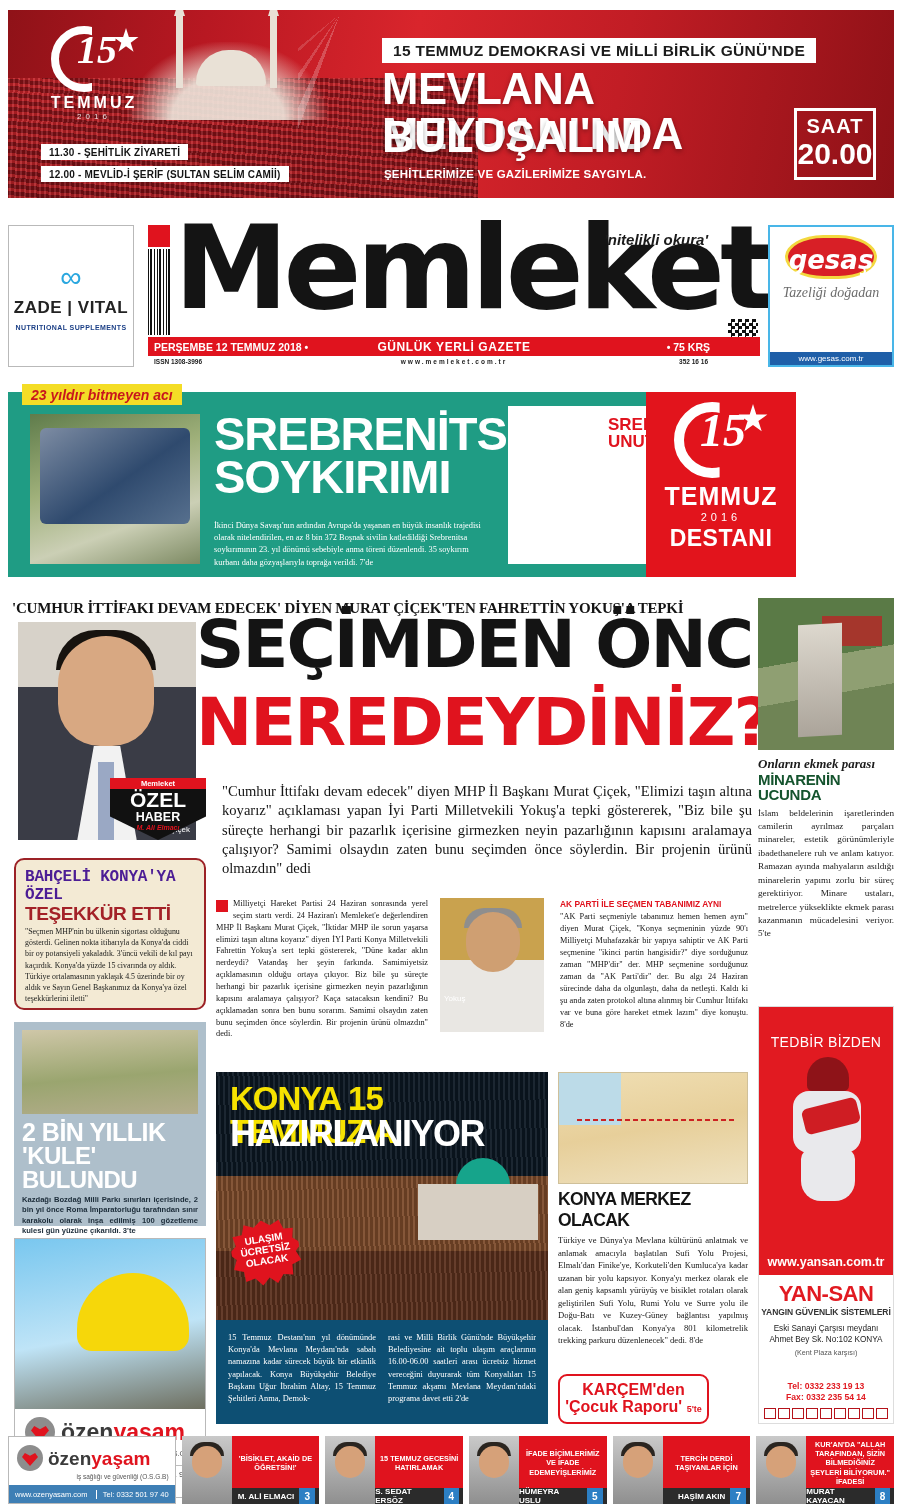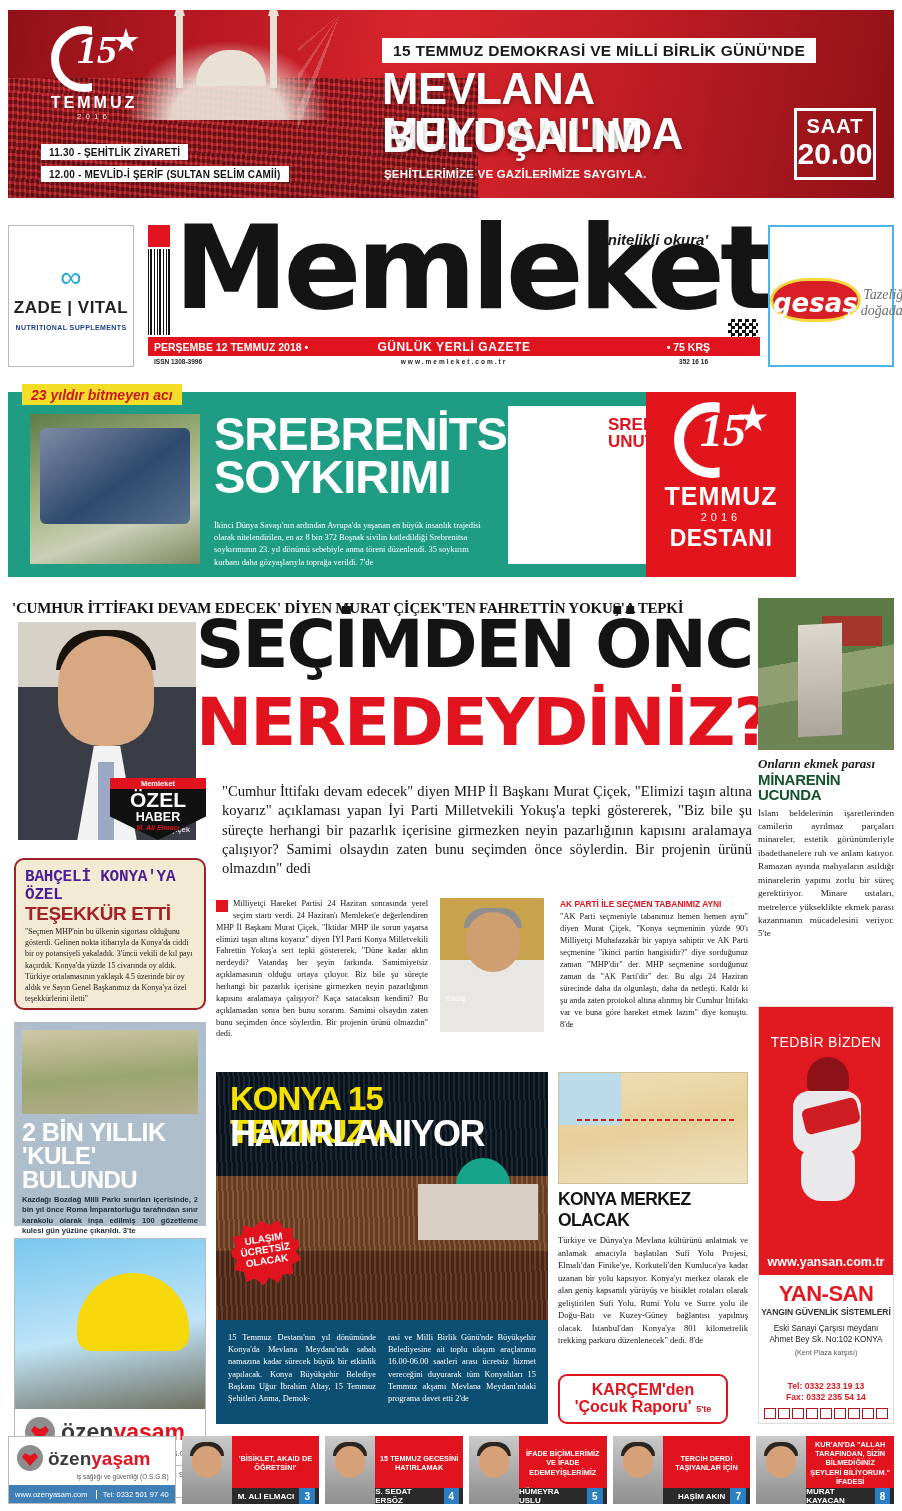--- a/index.html
+++ b/index.html
@@ -131,21 +131,21 @@
   .redbar .rb-l{ padding-left:6px; }
   .redbar .rb-c{ position:absolute; left:0; right:0; text-align:center; font-size:12px; letter-spacing:.6px; }
   .redbar .rb-r{ position:absolute; right:50px; }
   .whitebar{ position:absolute; left:0; top:131px; width:612px; height:13px; font-size:6.5px; color:#222; }
   .whitebar .wb-l{ position:absolute; left:6px; top:2px; font-weight:bold; }
   .whitebar .wb-c{ position:absolute; left:0; right:0; text-align:center; top:2px; letter-spacing:2px; font-weight:bold;}
   .whitebar .wb-r{ position:absolute; right:52px; top:2px; font-weight:bold; }
 
   .gesas{
     position:absolute; right:0; top:0; width:126px; height:142px; border:2px solid #49b6e8; background:#fff;
-    display:flex; flex-direction:row; align-items:center; padding-top:8px;
+    display:flex; flex-direction:column; align-items:center; padding-top:8px;
   }
   .gesas .gbadge{
     width:92px; height:44px; background:#d81f26; border-radius:50%/60%;
     color:#fff; font-size:26px; font-style:italic; font-weight:bold; text-align:center; line-height:44px;
     font-family:"DejaVu Sans", sans-serif; border:3px solid #f3d83f;
   }
   .gesas .gt{ font-size:14px; font-style:italic; color:#6d6d6d; margin-top:6px; font-family:"Liberation Serif",serif; text-align:center; line-height:1.15;}
   .gesas .gurl{ margin-top:auto; width:100%; background:#1f5fa8; color:#fff; font-size:8px; text-align:center; padding:2px 0; }
 
   
@@ -311,21 +311,21 @@
     position:relative; border:1px solid #cfc09a;
   }
   .merkez .mapimg:before{ content:""; position:absolute; left:0; top:0; width:62px; height:52px; background:#bcdbe8; }
   .merkez .mapimg:after{
     content:""; position:absolute; left:18px; top:46px; right:12px; height:2px;
     background:repeating-linear-gradient(90deg,#c22 0 5px, transparent 5px 8px);
   }
   .merkez .mh{ font-size:17.5px; font-weight:bold; color:#141414; letter-spacing:-.6px; margin-top:5px; }
   .merkez .mb{ font-size:8.6px; line-height:1.46; color:#161616; font-family:"Liberation Serif",serif; text-align:justify; margin-top:3px;}
   .karcem{
-    position:absolute; left:0; bottom:0; width:170px; height:50px; border:2px solid #e0131e; border-radius:9px;
+    position:absolute; left:0; bottom:0; width:151px; height:50px; border:2px solid #e0131e; border-radius:9px;
     color:#e0131e; font-weight:bold; text-align:center; padding-top:6px;
   }
   .karcem .c1{ font-size:16px; line-height:1.05; }
   .karcem .c2{ font-size:16px; line-height:1.05; }
   .karcem .c3{ font-size:9px; }
 
   
   .yansan{ position:absolute; left:758px; top:1006px; width:136px; height:418px; border:1px solid #ddd; background:#fff; }
   .yansan .yred{ width:100%; height:268px; background:#e11a21; position:relative; }
   .yansan .ytop{ color:#fff; font-size:14px; text-align:center; padding-top:27px; letter-spacing:.3px; }

